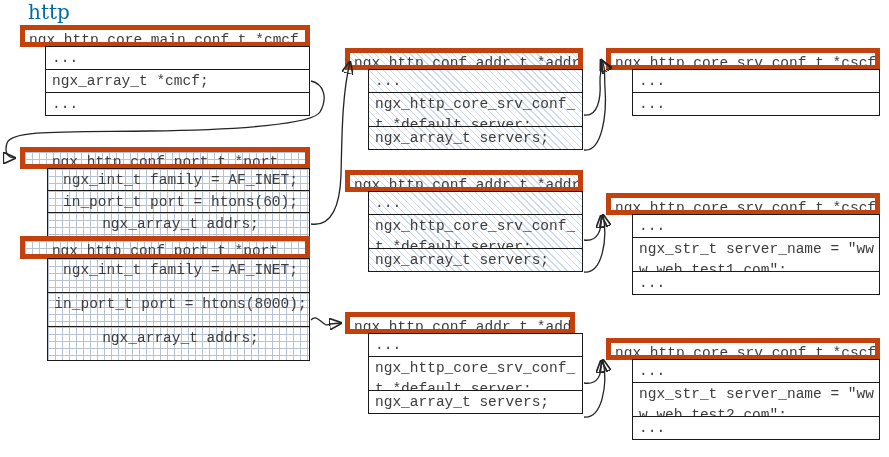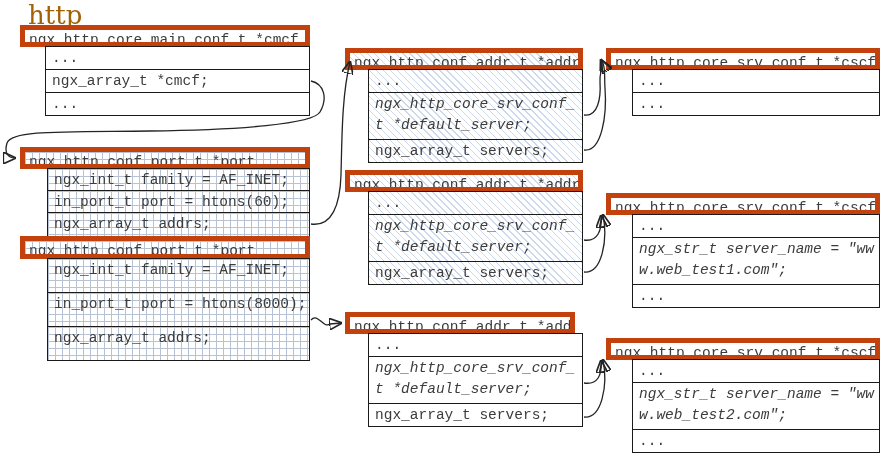--- a/index.html
+++ b/index.html
@@ -1,30 +1,30 @@
 <!DOCTYPE html>
 <html><head>
 <meta charset="utf-8">
 <style>
   html,body{margin:0;padding:0;background:#fff;}
   #stage{position:relative;width:889px;height:457px;background:#fff;overflow:hidden;
          font-family:"Liberation Mono","DejaVu Sans Mono",monospace;color:#3c3c3c;}
   .title{position:absolute;left:28px;top:0px;font-family:"DejaVu Serif","Liberation Serif",serif;
-         font-size:26px;color:#a16207;}
+         font-size:20px;color:#0369a1;}
   .hdr{position:absolute;box-sizing:border-box;border:5px solid #c2410c;background:#fff;
        font-size:14.5px;line-height:19px;padding:1px 4px;white-space:nowrap;overflow:hidden;}
   .rows{position:absolute;}
   .row{box-sizing:border-box;border:1px solid #1a1a1a;background:#fff;margin-top:-1px;
        font-size:14.5px;line-height:21px;padding:1px 2px 0 6px;word-break:break-all;overflow:hidden;}
   .row:first-child{margin-top:0;}
-  .h24{height:24px;} .h23{height:23px;} .h25{height:35px;} .h48{height:48px;font-style:italic;}
+  .h24{height:24px;} .h23{height:23px;} .h25{height:35px;} .h48{height:35px;}
   .grid{background-color:#fff;
         background-image:linear-gradient(#b7c3d4 1px, transparent 1px),
                          linear-gradient(90deg,#b7c3d4 1px, transparent 1px);
-        background-size:7px 7px;}
+        background-size:7px 7px;text-align:center;}
   .hatch{background-color:#fff;
          background-image:repeating-linear-gradient(45deg,#ccd9ec 0,#ccd9ec 1px,transparent 1px,transparent 5px);}
   svg.overlay{position:absolute;left:0;top:0;pointer-events:none;}
   svg.overlay path{stroke:#242424;stroke-width:1.3;fill:none;}
 </style>
 </head>
 <body>
 
 <div id="stage">
 

